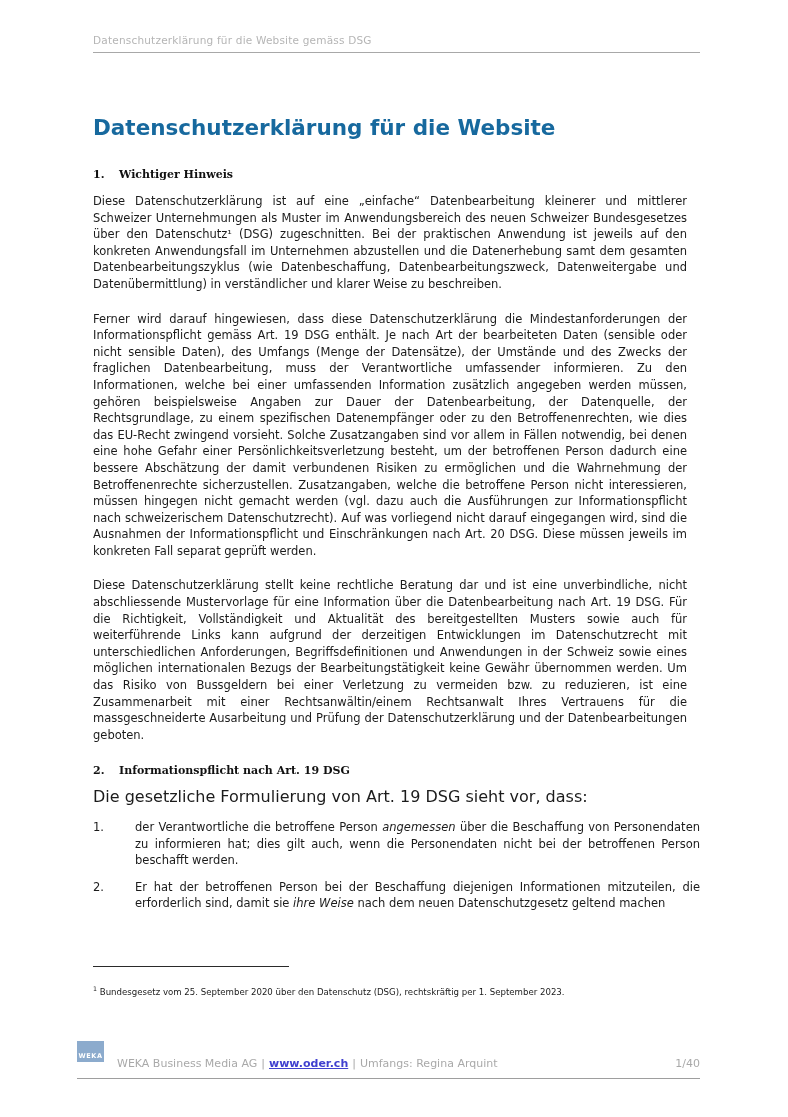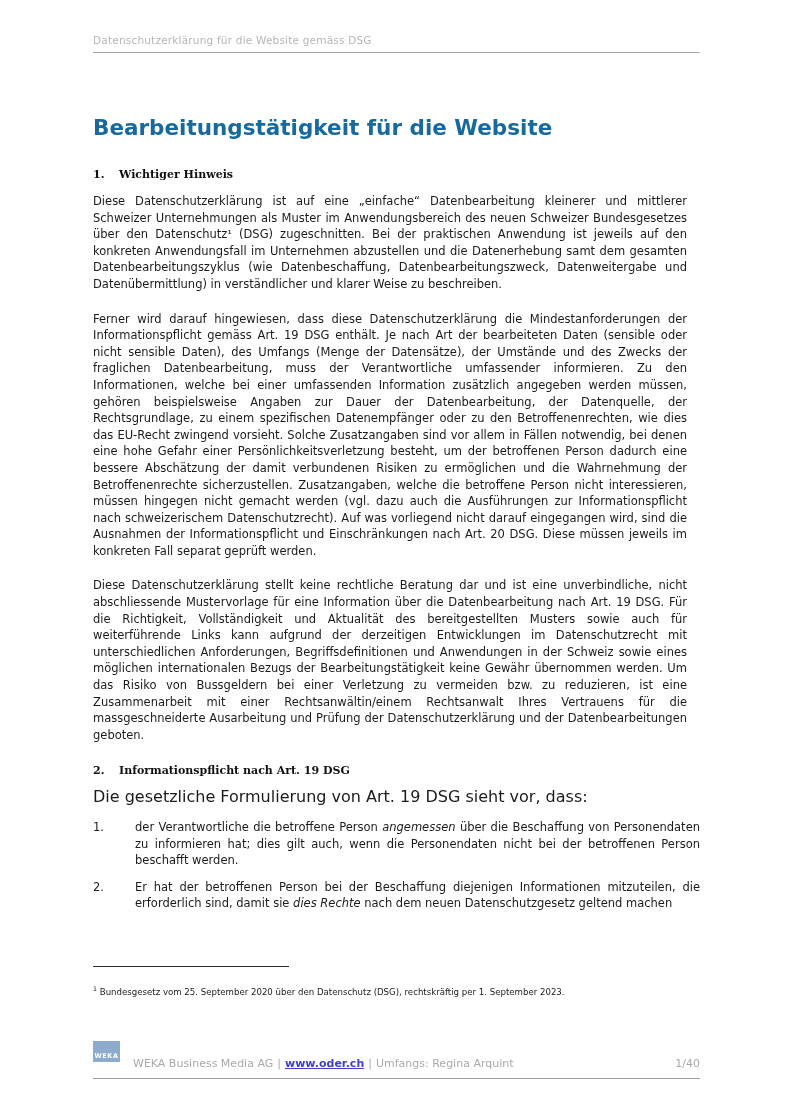--- a/index.html
+++ b/index.html
@@ -85,21 +85,21 @@
     margin: 16px 0 0 0;
     font-size: 8.6px;
     line-height: 11px;
     color: #1b1b1b;
   }
   .fn-text sup { font-size: 6.3px; vertical-align: 4px; }
 
   
   .page-footer {
     position: absolute;
-    left: 93px; right: 88px; top: 1041px;
+    left: 77px; right: 88px; top: 1041px;
     height: 42px;
   }
   .weka-logo {
     position: absolute;
     left: 0; top: 0;
     width: 27px; height: 21px;
     background: #8cabcd;
     display: flex;
     align-items: flex-end;
     justify-content: center;
@@ -142,40 +142,40 @@
 
 <div class="page">
 
   <div class="run-header">
     <div class="rh-text">Datenschutzerklärung für die Website gemäss DSG</div>
   </div>
   <div class="rh-rule"></div>
 
   <div class="content">
 
-    <h1 class="doc-title">Bearbeitungstätigkeit für die Website</h1>
+    <h1 class="doc-title">Datenschutzerklärung für die Website</h1>
 
     <h2 class="sec-heading"><span class="h-num">1.</span><span>Wichtiger Hinweis</span></h2>
 
     <p class="body-p">Diese Datenschutzerklärung ist auf eine „einfache“ Datenbearbeitung kleinerer und mittlerer Schweizer Unternehmungen als Muster im Anwendungsbereich des neuen Schweizer Bundesgesetzes über den Datenschutz¹ (DSG) zugeschnitten. Bei der praktischen Anwendung ist jeweils auf den konkreten Anwendungsfall im Unternehmen abzustellen und die Datenerhebung samt dem gesamten Datenbearbeitungszyklus (wie Datenbeschaffung, Datenbearbeitungszweck, Datenweitergabe und Datenübermittlung) in verständlicher und klarer Weise zu beschreiben.</p>
     <p class="body-p">Ferner wird darauf hingewiesen, dass diese Datenschutzerklärung die Mindestanforderungen der Informationspflicht gemäss Art. 19 DSG enthält. Je nach Art der bearbeiteten Daten (sensible oder nicht sensible Daten), des Umfangs (Menge der Datensätze), der Umstände und des Zwecks der fraglichen Datenbearbeitung, muss der Verantwortliche umfassender informieren. Zu den Informationen, welche bei einer umfassenden Information zusätzlich angegeben werden müssen, gehören beispielsweise Angaben zur Dauer der Datenbearbeitung, der Datenquelle, der Rechtsgrundlage, zu einem spezifischen Datenempfänger oder zu den Betroffenenrechten, wie dies das EU-Recht zwingend vorsieht. Solche Zusatzangaben sind vor allem in Fällen notwendig, bei denen eine hohe Gefahr einer Persönlichkeitsverletzung besteht, um der betroffenen Person dadurch eine bessere Abschätzung der damit verbundenen Risiken zu ermöglichen und die Wahrnehmung der Betroffenenrechte sicherzustellen. Zusatzangaben, welche die betroffene Person nicht interessieren, müssen hingegen nicht gemacht werden (vgl. dazu auch die Ausführungen zur Informationspflicht nach schweizerischem Datenschutzrecht). Auf was vorliegend nicht darauf eingegangen wird, sind die Ausnahmen der Informationspflicht und Einschränkungen nach Art. 20 DSG. Diese müssen jeweils im konkreten Fall separat geprüft werden.</p>
     <p class="body-p">Diese Datenschutzerklärung stellt keine rechtliche Beratung dar und ist eine unverbindliche, nicht abschliessende Mustervorlage für eine Information über die Datenbearbeitung nach Art. 19 DSG. Für die Richtigkeit, Vollständigkeit und Aktualität des bereitgestellten Musters sowie auch für weiterführende Links kann aufgrund der derzeitigen Entwicklungen im Datenschutzrecht mit unterschiedlichen Anforderungen, Begriffsdefinitionen und Anwendungen in der Schweiz sowie eines möglichen internationalen Bezugs der Bearbeitungstätigkeit keine Gewähr übernommen werden. Um das Risiko von Bussgeldern bei einer Verletzung zu vermeiden bzw. zu reduzieren, ist eine Zusammenarbeit mit einer Rechtsanwältin/einem Rechtsanwalt Ihres Vertrauens für die massgeschneiderte Ausarbeitung und Prüfung der Datenschutzerklärung und der Datenbearbeitungen geboten.</p>
 
     <h2 class="sec-heading second"><span class="h-num">2.</span><span>Informationspflicht nach Art. 19 DSG</span></h2>
 
     <p class="intro-p">Die gesetzliche Formulierung von Art. 19 DSG sieht vor, dass:</p>
 
     <div class="num-list">
       <div class="num-item">
         <span class="li-num">1.</span>
         <span class="li-text"><span>der Verantwortliche die betroffene Person </span><em>angemessen</em><span> über die Beschaffung von Personendaten zu informieren hat; dies gilt auch, wenn die Personendaten nicht bei der betroffenen Person beschafft werden.</span></span>
       </div>
       <div class="num-item">
         <span class="li-num">2.</span>
-        <span class="li-text"><span>Er hat der betroffenen Person bei der Beschaffung diejenigen Informationen mitzuteilen, die erforderlich sind, damit sie </span><em>dies Rechte</em><span> nach dem neuen Datenschutzgesetz geltend machen</span></span>
+        <span class="li-text"><span>Er hat der betroffenen Person bei der Beschaffung diejenigen Informationen mitzuteilen, die erforderlich sind, damit sie </span><em>ihre Weise</em><span> nach dem neuen Datenschutzgesetz geltend machen</span></span>
       </div>
     </div>
   </div>
 
   <div class="footnote">
     <div class="fn-rule"></div>
     <p class="fn-text"><sup>1</sup> <span>Bundesgesetz vom 25. September 2020 über den Datenschutz (DSG), rechtskräftig per 1. September 2023.</span></p>
   </div>
 
   <div class="page-footer">

